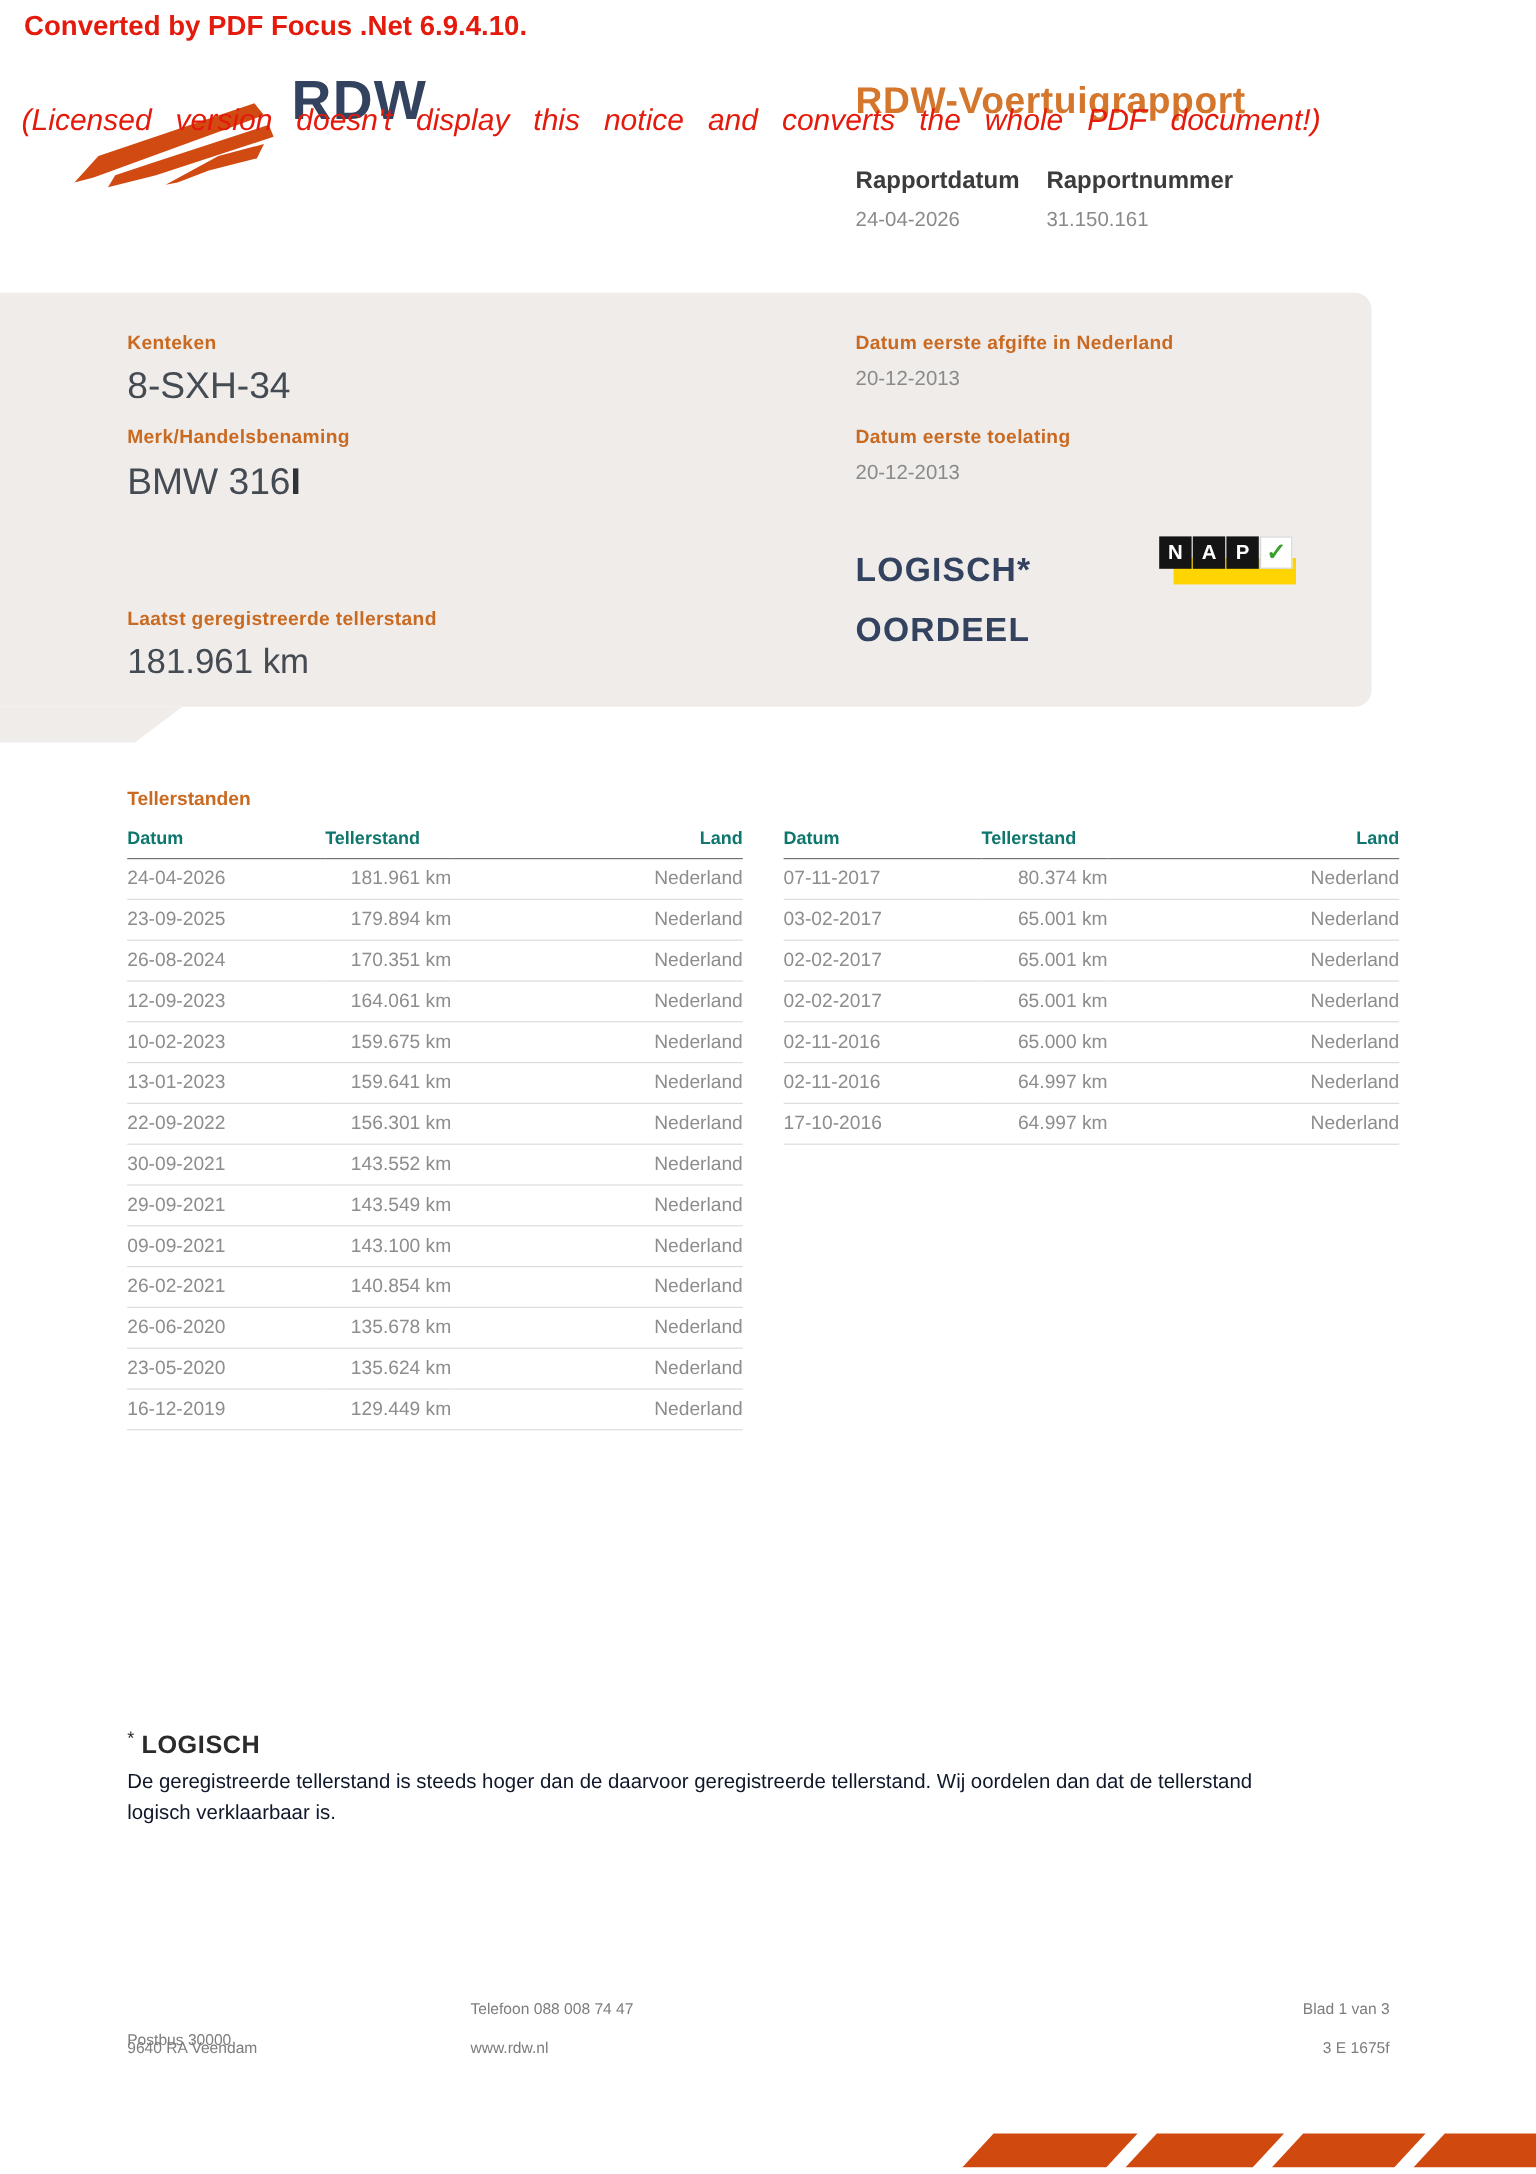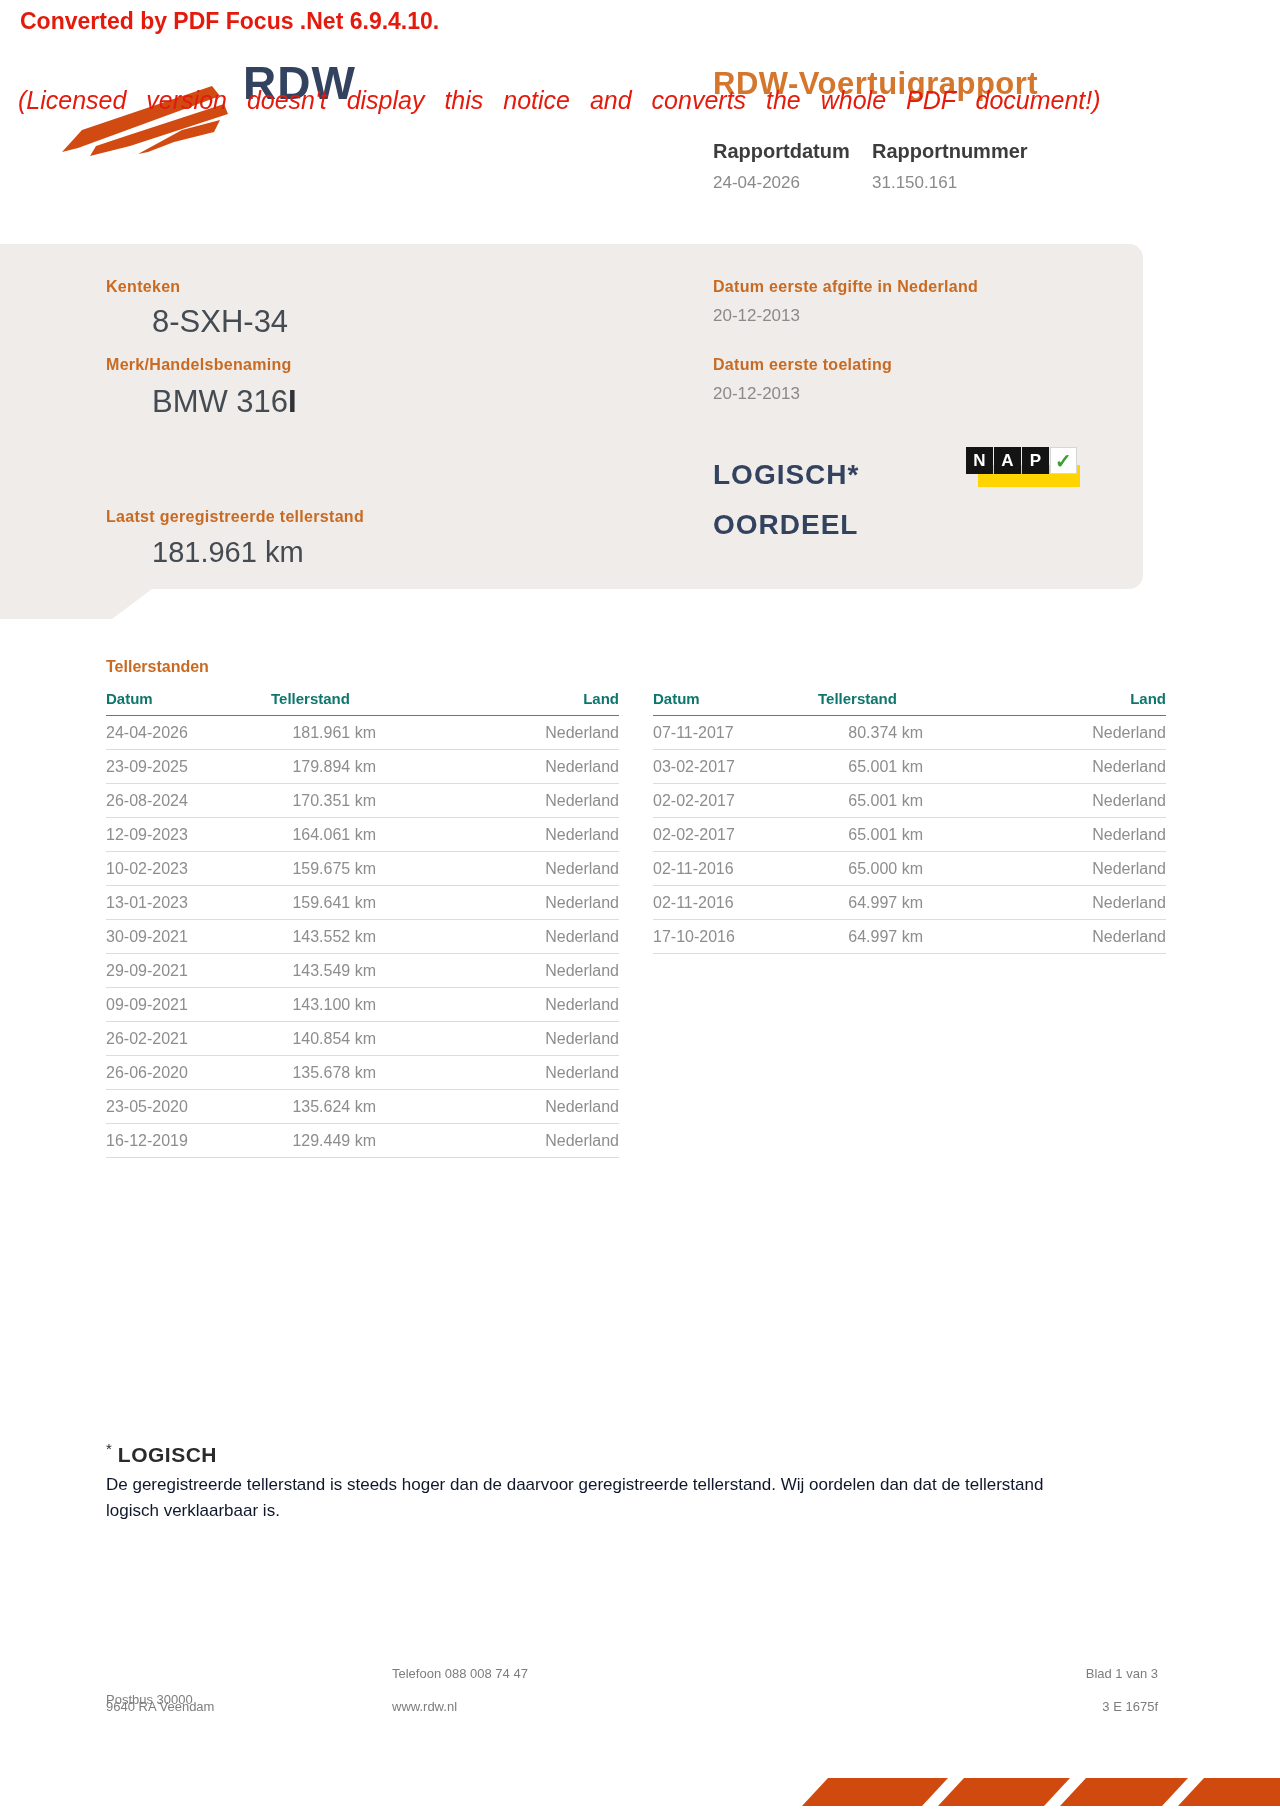--- a/index.html
+++ b/index.html
@@ -18,21 +18,21 @@
   .doc-title { left:713px; top:66px; font-size:31px; font-weight:bold; color:#d4762c; letter-spacing:0.5px; z-index:1; }
   .meta-label { font-size:20px; font-weight:bold; color:#3c3c3c; }
   .meta-value { font-size:17px; color:#8a8a8a; margin-top:10px; }
   .meta-datum { left:713px; top:140px; }
   .meta-nummer { left:872px; top:140px; }
 
   
   .panel { left:0; top:244px; width:1143px; height:345px; background:#efecea; border-radius:0 14px 14px 0; }
   .panel-tail { left:0; top:589px; width:152px; height:30px; background:#efecea; clip-path:polygon(0 0,152px 0,112px 100%,0 100%); }
   .lbl { font-size:16px; font-weight:bold; color:#c96a22; letter-spacing:0.3px; }
-  .bigval { font-size:31px; color:#454b52;margin-left:46px; }
+  .bigval { font-size:31px; color:#454b52; }
   .grayval { font-size:17px; color:#8a8a8a; }
   .p-kenteken-l { left:106px; top:34px; }
   .p-kenteken-v { left:106px; top:60px; }
   .p-merk-l { left:106px; top:112px; }
   .p-merk-v { left:106px; top:140px; }
   .p-merk-v b { font-weight:bold; color:#2f3338; }
   .p-afgifte-l { left:713px; top:34px; }
   .p-afgifte-v { left:713px; top:62px; }
   .p-toelating-l { left:713px; top:112px; }
   .p-toelating-v { left:713px; top:140px; }
@@ -174,20 +174,25 @@
           <td class="c0">10-02-2023</td>
           <td class="c1">159.675 km</td>
           <td class="c2">Nederland</td>
         </tr>
         <tr>
           <td class="c0">13-01-2023</td>
           <td class="c1">159.641 km</td>
           <td class="c2">Nederland</td>
         </tr>
         <tr>
+          <td class="c0">22-09-2022</td>
+          <td class="c1">156.301 km</td>
+          <td class="c2">Nederland</td>
+        </tr>
+        <tr>
           <td class="c0">30-09-2021</td>
           <td class="c1">143.552 km</td>
           <td class="c2">Nederland</td>
         </tr>
         <tr>
           <td class="c0">29-09-2021</td>
           <td class="c1">143.549 km</td>
           <td class="c2">Nederland</td>
         </tr>
         <tr>

